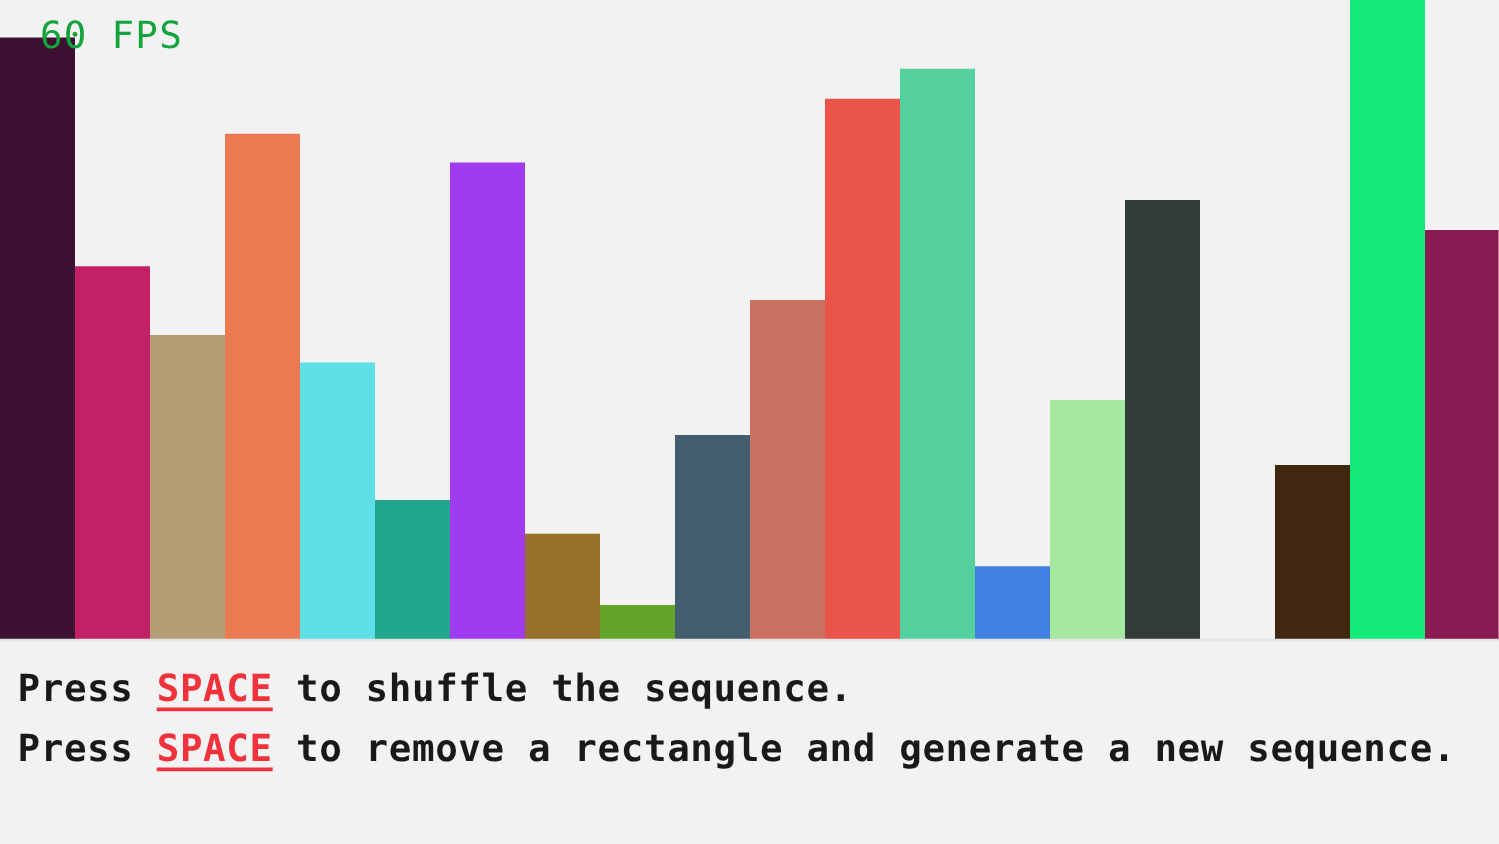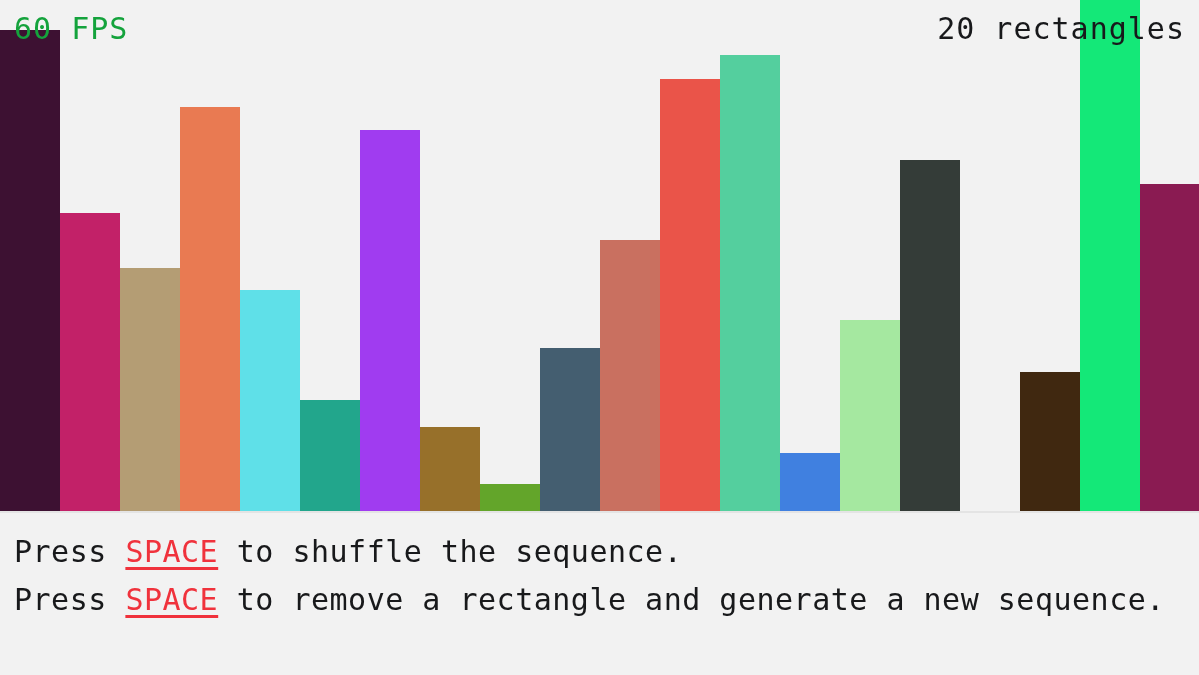--- a/index.html
+++ b/index.html
@@ -32,21 +32,21 @@
   #chart-baseline {
     position:absolute;
     left:0; top:511px;
     width:1199px; height:2px;
     background:#e4e4e4;
   }
 
   
   #fps-counter {
     position:absolute;
-    left:14px; top:14px;
+    left:32px; top:14px;
     font-size:30px;
     line-height:30px;
     letter-spacing:1px;
     color:#14a33c;
     font-family:"DejaVu Sans Mono", monospace;
     font-weight:400;
     white-space:nowrap;
     z-index:5;
   }
   #rect-count {
@@ -68,20 +68,21 @@
     width:1199px; height:161px;
     padding:14px 0 0 14px;
   }
   .instruction-line {
     font-size:30px;
     line-height:48px;
     color:#18191b;
     letter-spacing:0.5px;
     white-space:nowrap;
     font-family:"DejaVu Sans Mono", monospace;
+    font-weight:bold;
   }
   .key {
     color:#f0323c;
     text-decoration:underline;
     text-decoration-thickness:3px;
     text-underline-offset:5px;
   }
 </style>
 </head>
 <body>
@@ -107,20 +108,19 @@
       <div class="bar" style="left: 900px; width: 60px; height: 352px; background: rgb(52, 60, 56);"></div>
       <div class="bar" style="left: 1020px; width: 60px; height: 140px; background: rgb(64, 40, 16);"></div>
       <div class="bar" style="left: 1080px; width: 60px; height: 520px; background: rgb(20, 232, 120);"></div>
       <div class="bar" style="left: 1140px; width: 60px; height: 328px; background: rgb(138, 27, 82);"></div>
     </div>
 
   <div id="chart-baseline"></div>
 
   <div id="fps-counter">60 FPS</div>
 
-  <div id="rect-count">20 rectangles</div>
 
   <div id="instructions">
       <div class="instruction-line"><span>Press </span><span class="key">SPACE</span><span> to shuffle the sequence.</span></div>
       <div class="instruction-line"><span>Press </span><span class="key">SPACE</span><span> to remove a rectangle and generate a new sequence.</span></div>
     </div>
 
 </div>
 
 </body></html>

